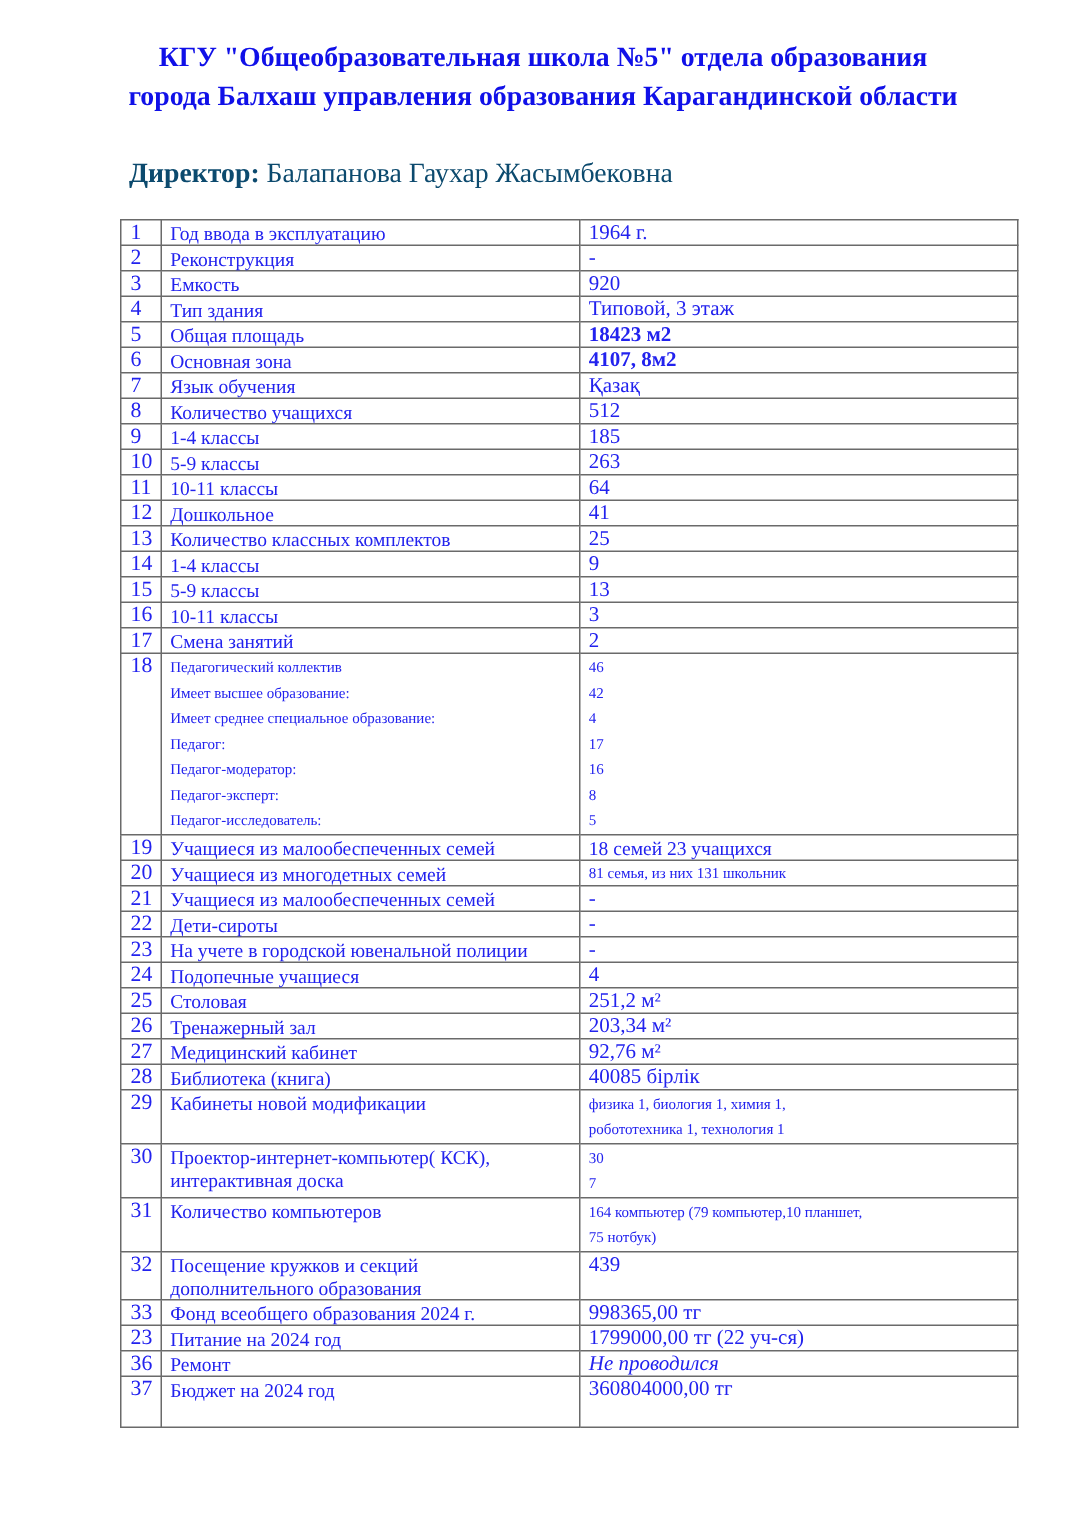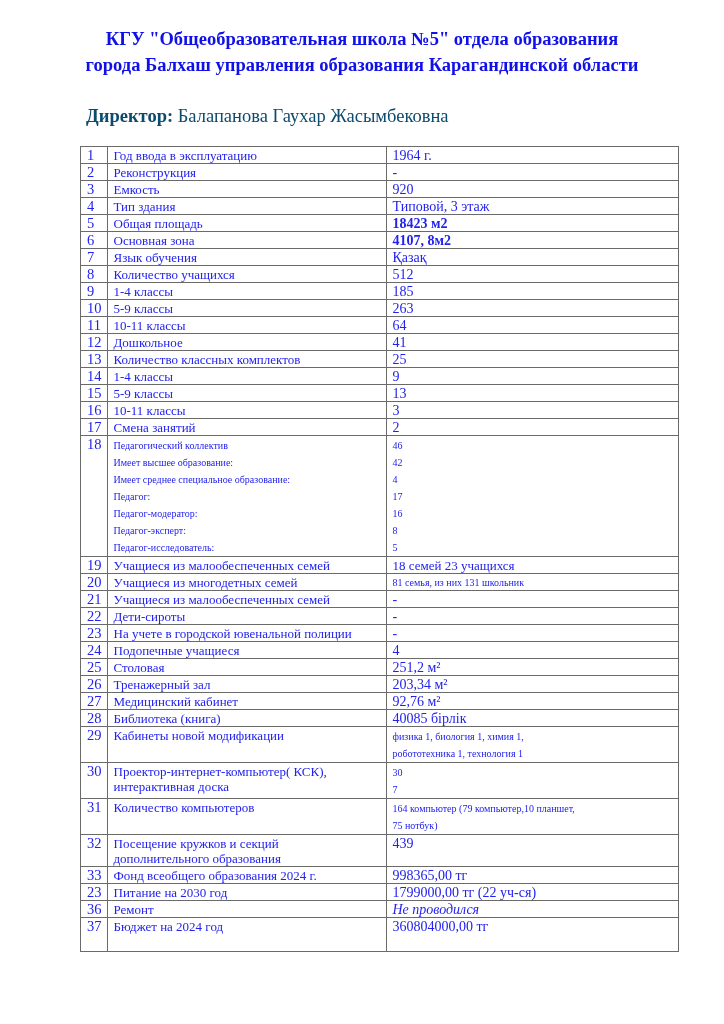--- a/index.html
+++ b/index.html
@@ -226,21 +226,21 @@
       </td>
       <td class="val">439</td>
     </tr>
     <tr>
         <td class="num">33</td>
         <td class="lbl"> Фонд всеобщего образования 2024 г.</td>
         <td class="val">998365,00 тг</td>
       </tr>
     <tr>
         <td class="num">23</td>
-        <td class="lbl">Питание на 2030 год</td>
+        <td class="lbl">Питание на 2024 год</td>
         <td class="val">1799000,00 тг (22 уч-ся)</td>
       </tr>
     <tr>
         <td class="num">36</td>
         <td class="lbl">Ремонт</td>
         <td class="val italic">Не проводился</td>
       </tr>
     <tr class="last">
         <td class="num">37</td>
         <td class="lbl">Бюджет на 2024 год</td>

